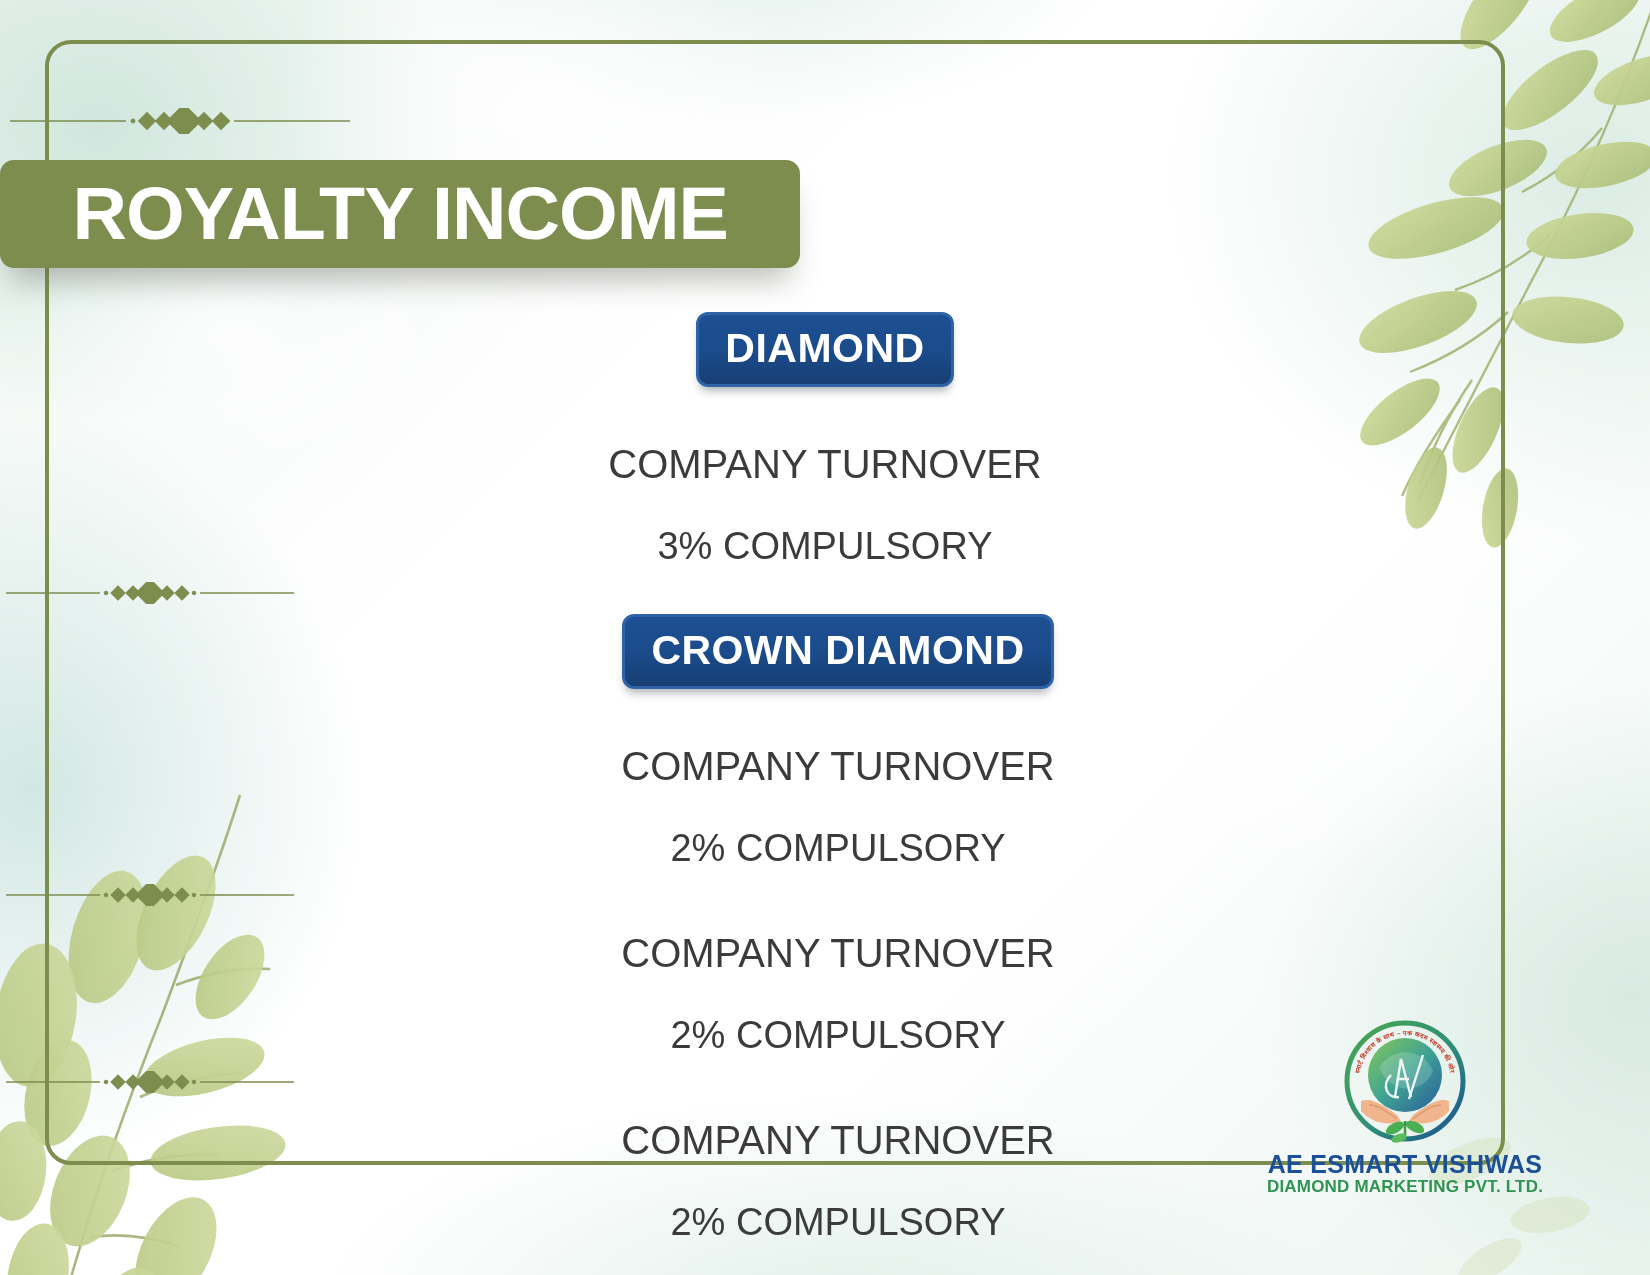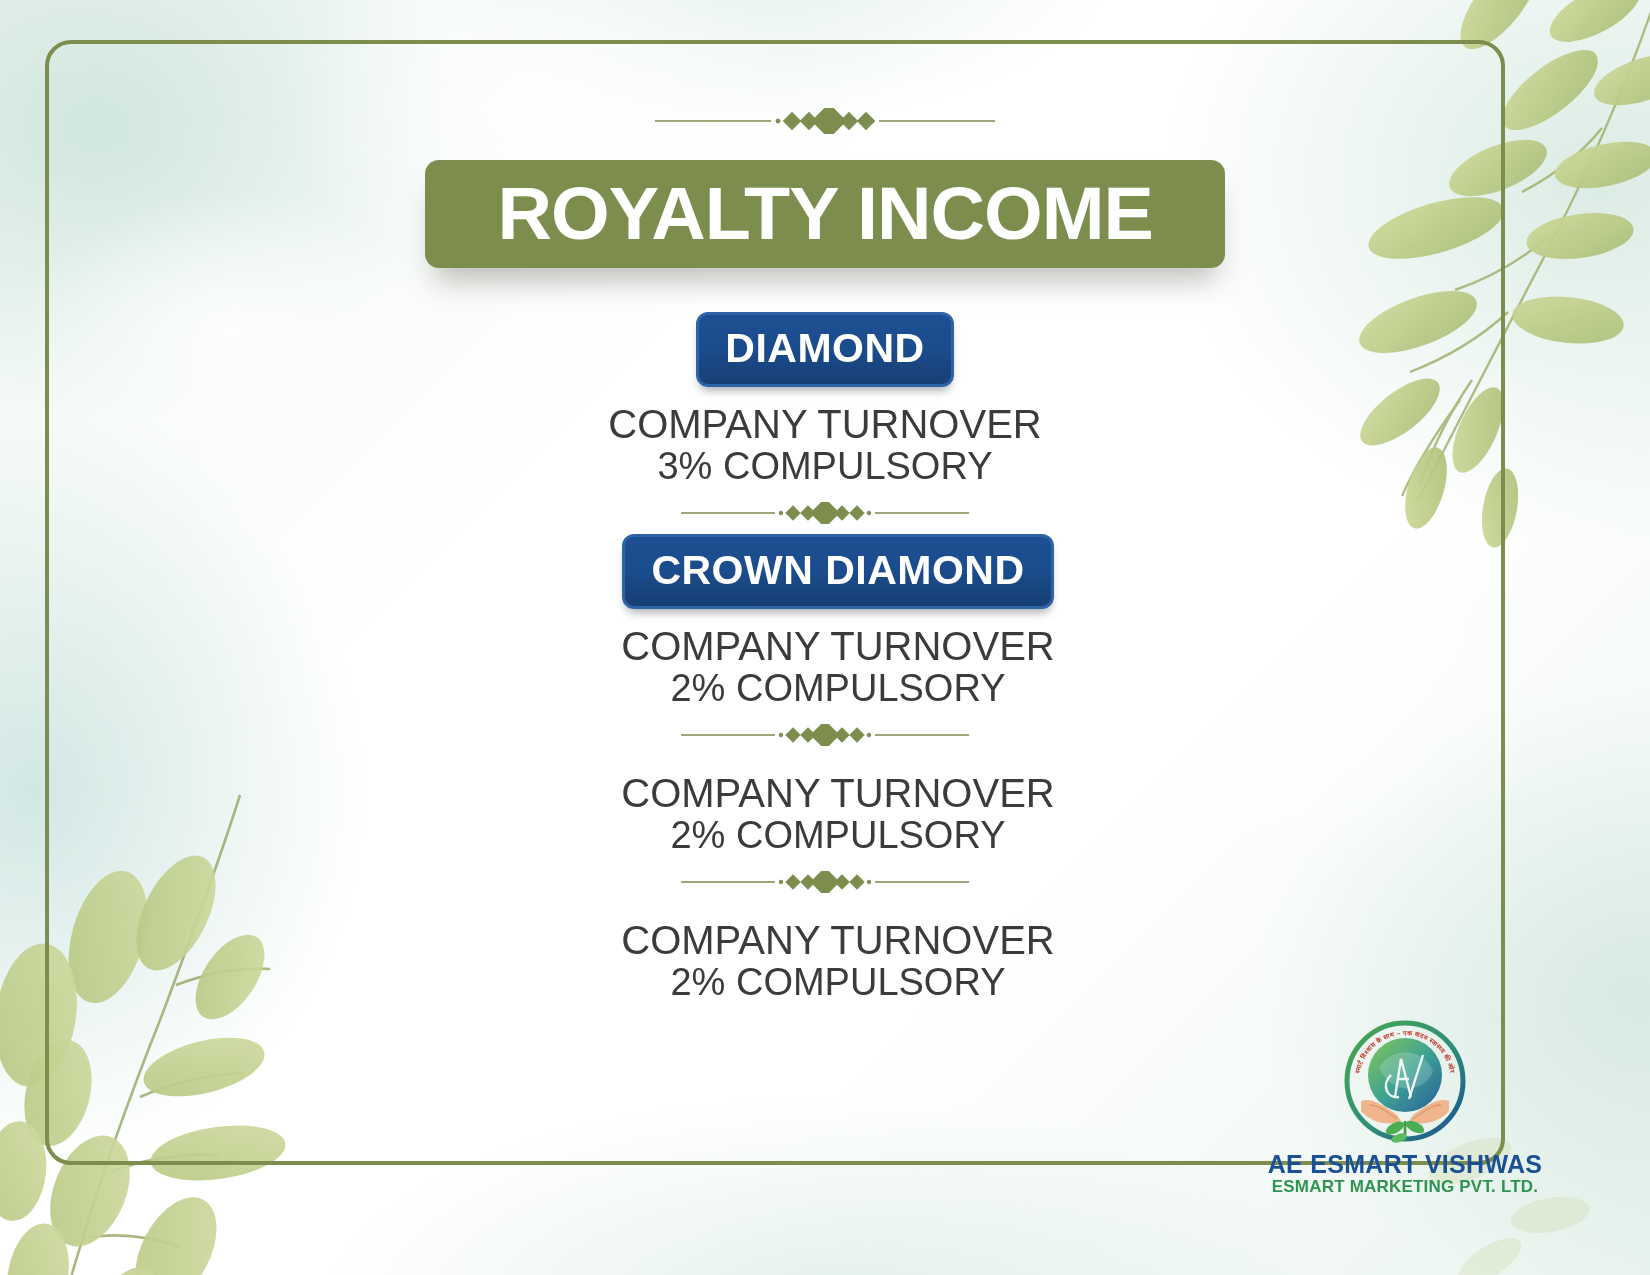--- a/index.html
+++ b/index.html
@@ -41,21 +41,21 @@
   .frame {
     position:absolute;
     left:45px; top:40px; right:145px; bottom:110px;
     border:4px solid #7d8d4e;
     border-radius:26px;
   }
 
   
   .content {
     position:absolute; left:0; top:0; width:1650px; height:1275px;
-    display:flex; flex-direction:column; align-items:center;
+    display:flex; flex-direction:column; 
   }
 
   
   .ornament { display:block; }
   .orn-top { margin-top:108px; }
   .orn-sec { margin:14px 0 6px; }
 
   
   .title-banner {
     margin-top:26px;
@@ -69,21 +69,21 @@
     color:#ffffff;
     font-size:74px;
     font-weight:bold;
     letter-spacing:-1px;
     line-height:1;
     white-space:nowrap;
     transform:scaleX(1.02);
   }
 
   
-  .tier { display:flex; flex-direction:column; align-items:center; }
+  .tier { display:flex; flex-direction:column; align-items:center;gap:40px; }
   .tier-badge {
     background:linear-gradient(180deg,#1d4f92 0%,#1b4c8c 48%,#173f74 100%);
     border:3px solid #2f63a8;
     border-radius:12px;
     color:#ffffff;
     font-size:41px;
     font-weight:bold;
     letter-spacing:.5px;
     line-height:1;
     padding:13px 26px 15px;
@@ -336,14 +336,14 @@
       <ellipse cx="56" cy="113" rx="10" ry="5" transform="rotate(-28 56 113)" fill="#4cae52"></ellipse>
       <ellipse cx="76" cy="112" rx="10" ry="5" transform="rotate(26 76 112)" fill="#4cae52"></ellipse>
       <ellipse cx="60" cy="123" rx="8" ry="4" transform="rotate(-20 60 123)" fill="#5bbc5f"></ellipse>
     </g>
 
     <text font-size="6.4" fill="#c0392b" font-weight="bold" letter-spacing="0.4">
       <textPath href="#arcpath" startOffset="50%" text-anchor="middle">स्मार्ट विश्वास के साथ – एक कदम स्वास्थ्य की ओर</textPath>
     </text>
   </svg>
   <div class="logo-name">AE ESMART VISHWAS</div>
-  <div class="logo-sub">ESMART MARKETING PVT. LTD.</div>
+  <div class="logo-sub">DIAMOND MARKETING PVT. LTD.</div>
 </div>
 
 </body></html>

